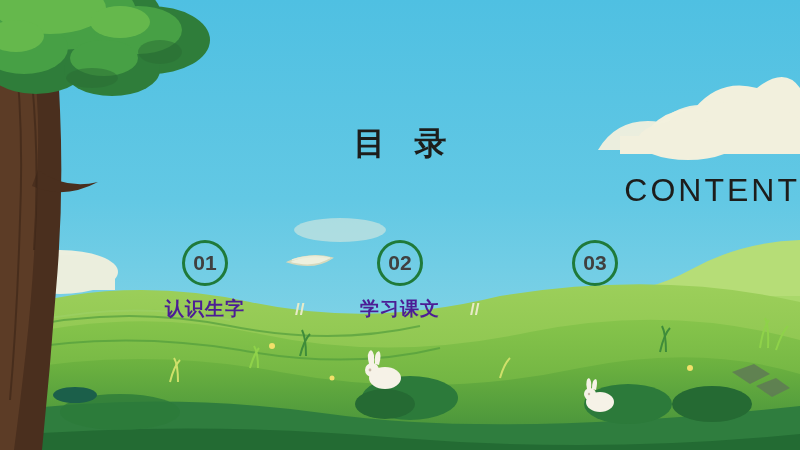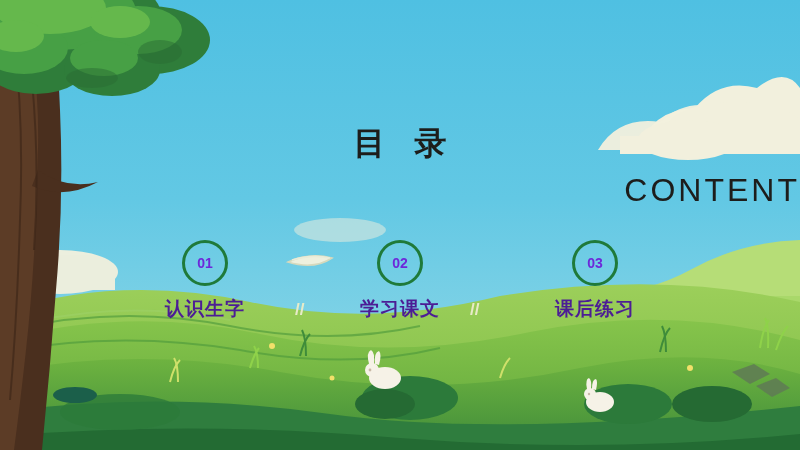--- a/index.html
+++ b/index.html
@@ -76,23 +76,23 @@
     width: 46px;
     height: 46px;
     border-radius: 50%;
     border: 3px solid #1f7a3a;
     background: rgba(255,255,255,0.0);
     box-sizing: border-box;
     display: flex;
     align-items: center;
     justify-content: center;
     font-family: "Liberation Sans", sans-serif;
-    font-size: 14px;
-    font-weight: bold;
-    color: #6d28d9;
+    font-size: 21px;
+    font-weight: bold;
+    color: #404040;
     letter-spacing: 0px;
   }
   .item-label {
     margin-top: 10px;
     font-family: "Liberation Sans", sans-serif;
     font-size: 19px;
     font-weight: bold;
     color: #4c1d95;
     letter-spacing: 1px;
     white-space: nowrap;
@@ -273,18 +273,17 @@
         <div class="item-label">认识生字</div>
       </div>
 
       <div class="item">
         <div class="badge">02</div>
         <div class="item-label">学习课文</div>
       </div>
 
       <div class="item">
         <div class="badge">03</div>
-        <div class="item-label">课后练习</div>
       </div>
 
     </div>
   </div>
 </div>
 
 </body></html>

